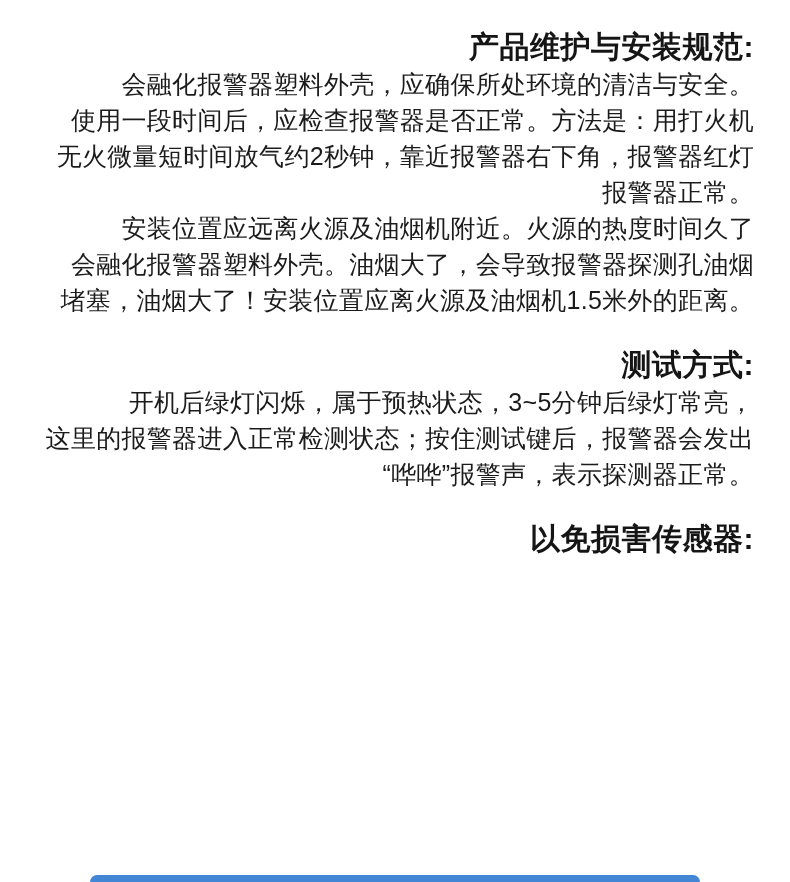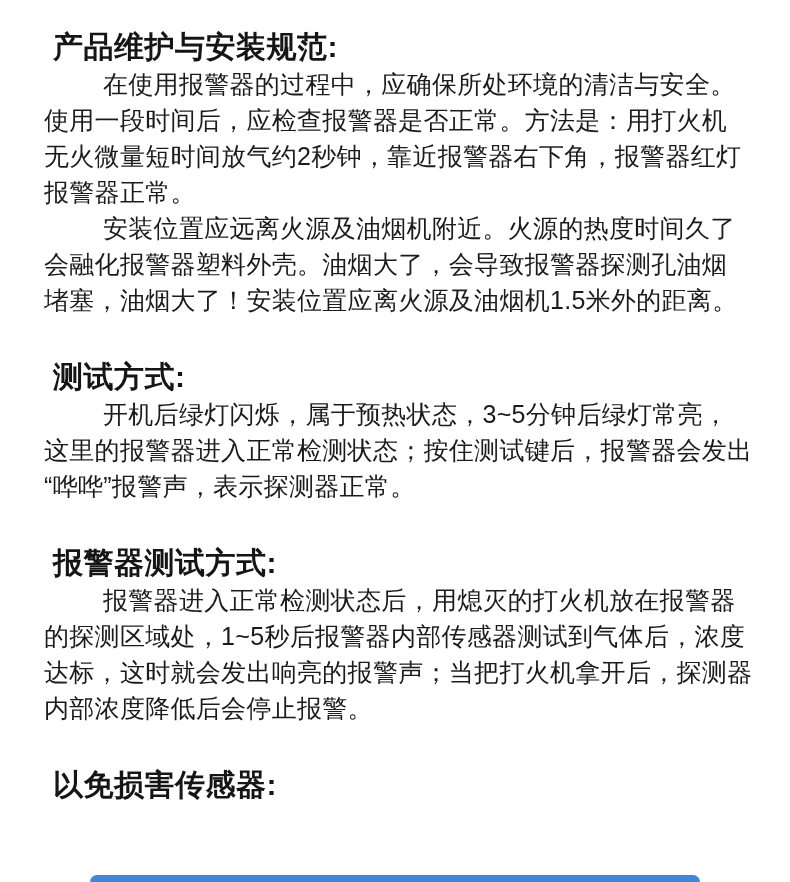--- a/index.html
+++ b/index.html
@@ -1,15 +1,15 @@
 <!DOCTYPE html>
 <html><head>
 <meta charset="utf-8">
 <style>
-  * { margin: 0; padding: 0; box-sizing: border-box; }
+  * { margin: 0; padding: 0; box-sizing: border-box; text-align: right; }
   html, body { background: #ffffff; }
   .page {
     position: relative;
     width: 790px;
     height: 882px;
     background: #ffffff;
     overflow: hidden;
     font-family: "Liberation Sans", "DejaVu Sans", sans-serif;
     color: #1b1b1b;
   }
@@ -23,21 +23,21 @@
     margin-left: 9px;
     letter-spacing: 0.5px;
     white-space: nowrap;
     color: #151515;
   }
   section + section .heading,
   .para + .heading {
     margin-top: 28px;
   }
   .sec { margin: 0; }
-  .sec + .sec { margin-top: 40px; }
+  .sec + .sec { margin-top: 16px; }
   .para { margin: 0; }
   .line {
     font-size: 25px;
     line-height: 36px;
     height: 36px;
     white-space: nowrap;
     overflow: visible;
     letter-spacing: 0.3px;
     color: #1b1b1b;
   }
@@ -54,50 +54,41 @@
 </style>
 </head>
 <body>
 
 <div class="page" style="color: rgb(27, 27, 27);">
   <div class="content">
 
     <section class="sec">
       <div class="heading">产品维护与安装规范:</div>
       <div class="para">
-        <div class="line indent">在使用报警器的过程中，应确保所处环境的清洁与安全。</div>
+        <div class="line indent">会融化报警器塑料外壳，应确保所处环境的清洁与安全。</div>
         <div class="line">使用一段时间后，应检查报警器是否正常。方法是：用打火机</div>
         <div class="line">无火微量短时间放气约2秒钟，靠近报警器右下角，报警器红灯</div>
         <div class="line">报警器正常。</div>
       </div>
       <div class="para">
         <div class="line indent">安装位置应远离火源及油烟机附近。火源的热度时间久了</div>
         <div class="line">会融化报警器塑料外壳。油烟大了，会导致报警器探测孔油烟</div>
         <div class="line">堵塞，油烟大了！安装位置应离火源及油烟机1.5米外的距离。</div>
       </div>
     </section>
 
     <section class="sec">
       <div class="heading">测试方式:</div>
       <div class="para">
         <div class="line indent">开机后绿灯闪烁，属于预热状态，3~5分钟后绿灯常亮，</div>
         <div class="line">这里的报警器进入正常检测状态；按住测试键后，报警器会发出</div>
         <div class="line">“哗哗”报警声，表示探测器正常。</div>
       </div>
     </section>
 
-    <section class="sec">
-      <div class="heading">报警器测试方式:</div>
-      <div class="para">
-        <div class="line indent">报警器进入正常检测状态后，用熄灭的打火机放在报警器</div>
-        <div class="line">的探测区域处，1~5秒后报警器内部传感器测试到气体后，浓度</div>
-        <div class="line">达标，这时就会发出响亮的报警声；当把打火机拿开后，探测器</div>
-        <div class="line">内部浓度降低后会停止报警。</div>
-      </div>
-    </section>
 
     <section class="sec">
       <div class="heading">以免损害传感器:</div>
     </section>
 
   </div>
 
   <div class="accent-bar" style="background: rgb(68, 134, 214);"></div>
 </div>
 

